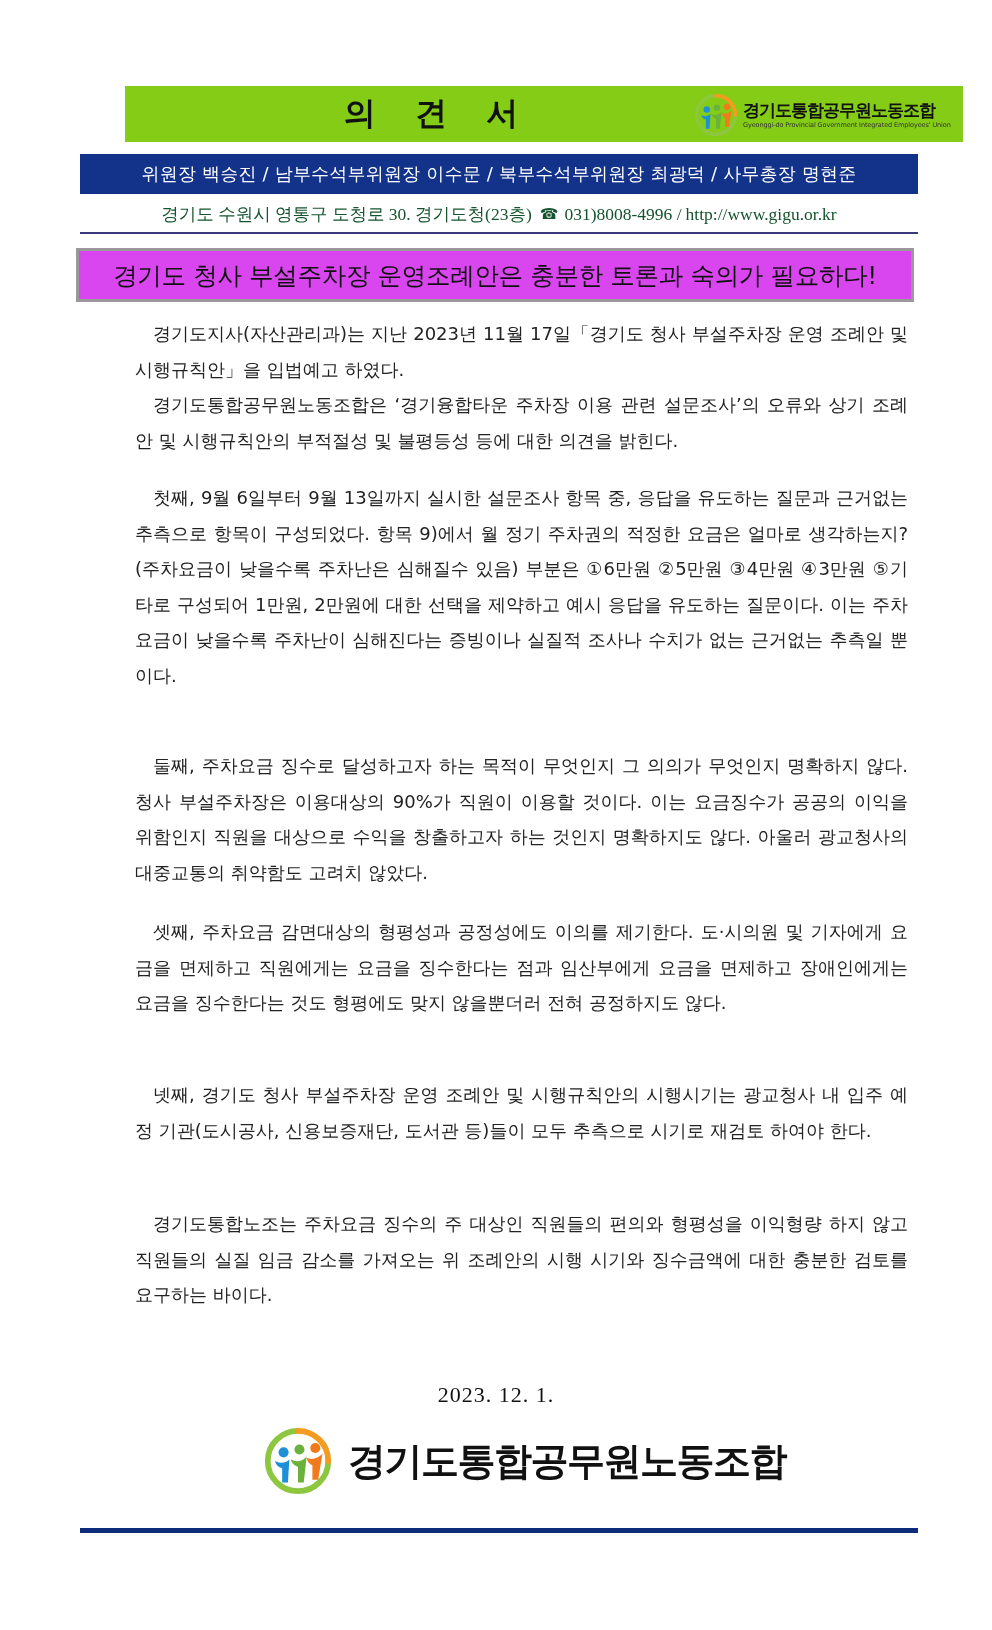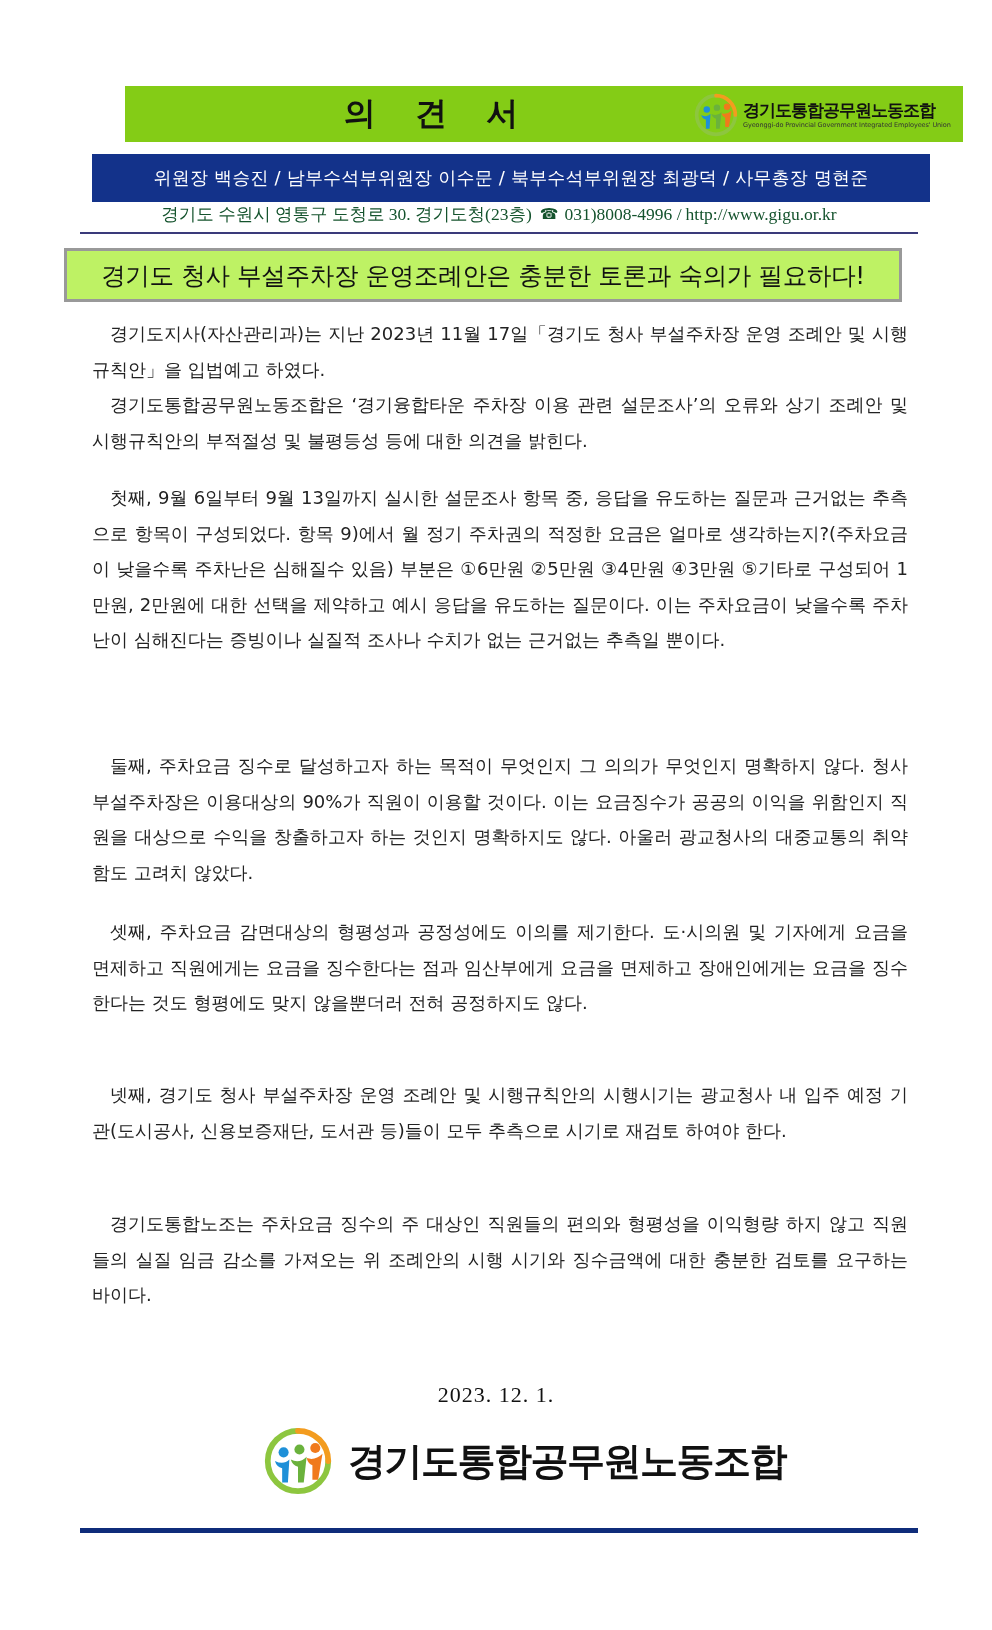--- a/index.html
+++ b/index.html
@@ -18,46 +18,46 @@
     }
     .header-logo {
       position: absolute; left: 568px; top: 6px; height: 46px; display: flex; align-items: center;
     }
     .logo-mark { width: 46px; height: 46px; }
     .logo-text-wrap { margin-left: 4px; display: flex; flex-direction: column; }
     .logo-name-small { font-size: 17px; font-weight: bold; color: #111; letter-spacing: -1px; line-height: 20px; }
     .logo-en { font-size: 6.5px; color: #333; letter-spacing: -0.1px; line-height: 10px; white-space: nowrap; }
 
     .officers-band {
-      position: absolute; left: 80px; top: 154px; width: 838px; height: 48px;
+      position: absolute; left: 80px; top: 154px; width: 838px; height: 40px;
       background: #13328a; color: #ffffff;
       display: flex; align-items: center; justify-content: center;
-      font-size: 18px; letter-spacing: 0.2px; white-space: nowrap; margin-left: 12px;
+      font-size: 18px; letter-spacing: 0.2px; white-space: nowrap;
     }
     .address-line {
       position: absolute; left: 80px; top: 196px; width: 838px; height: 38px;
       display: flex; align-items: center; justify-content: center;
       font-family: "Liberation Serif", serif; font-size: 17.5px; color: #14532d; white-space: nowrap;
       border-bottom: 2px solid #3a3a7a;
     }
     .address-line .phone-icon { margin: 0 6px 0 8px; font-size: 15px; }
 
     .headline-box {
-      position: absolute; left: 64px; top: 248px; width: 838px; height: 54px;
-      border: 3px solid #999999; background: #bef264;
+      position: absolute; left: 76px; top: 248px; width: 838px; height: 54px;
+      border: 3px solid #999999; background: #d946ef;
       display: flex; align-items: center; justify-content: center;
       font-size: 24.5px; color: #111; white-space: nowrap; letter-spacing: -0.3px;
     }
 
     .body-text {
       position: absolute; left: 92px; width: 816px;
       font-size: 18px; line-height: 35.5px; color: #222;
       text-align: justify; text-align-last: left;
     }
-    .body-text p { text-indent: 18px; }
+    .body-text p { text-indent: 18px; margin-left: 43px; }
 
     .doc-date {
       position: absolute; left: 0; width: 992px; top: 1382px; text-align: center;
       font-family: "Liberation Serif", serif; font-size: 22px; color: #111; letter-spacing: 1px;
     }
     .footer-logo {
       position: absolute; left: 262px; top: 1425px; height: 72px; display: flex; align-items: center;
     }
     .footer-logo .logo-mark { width: 72px; height: 72px; }
     .footer-name { margin-left: 14px; font-size: 38px; font-weight: bold; color: #111; letter-spacing: -1.5px; }

